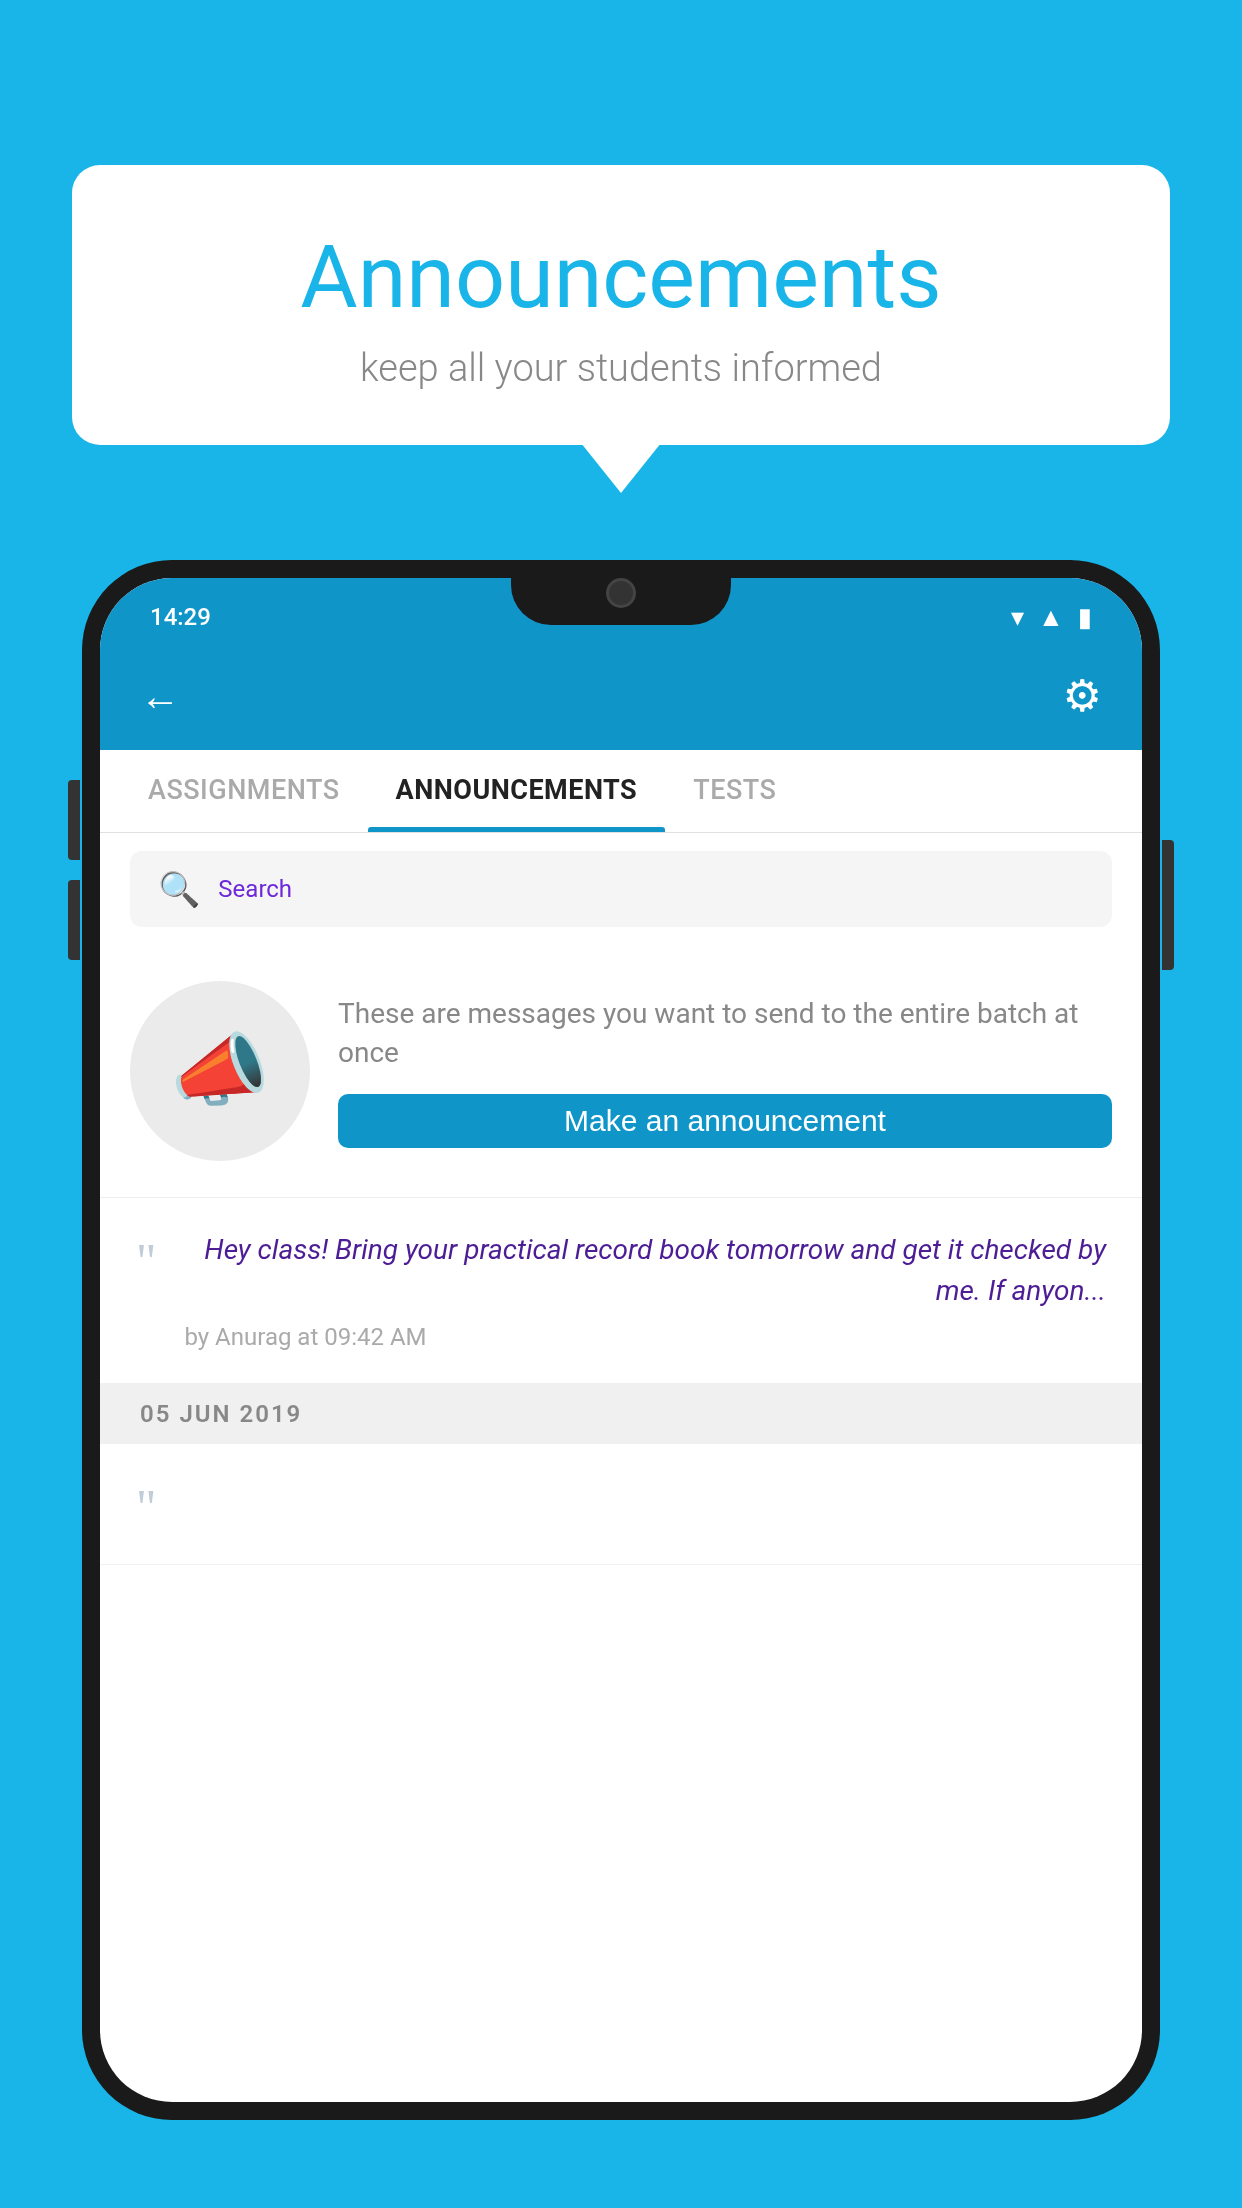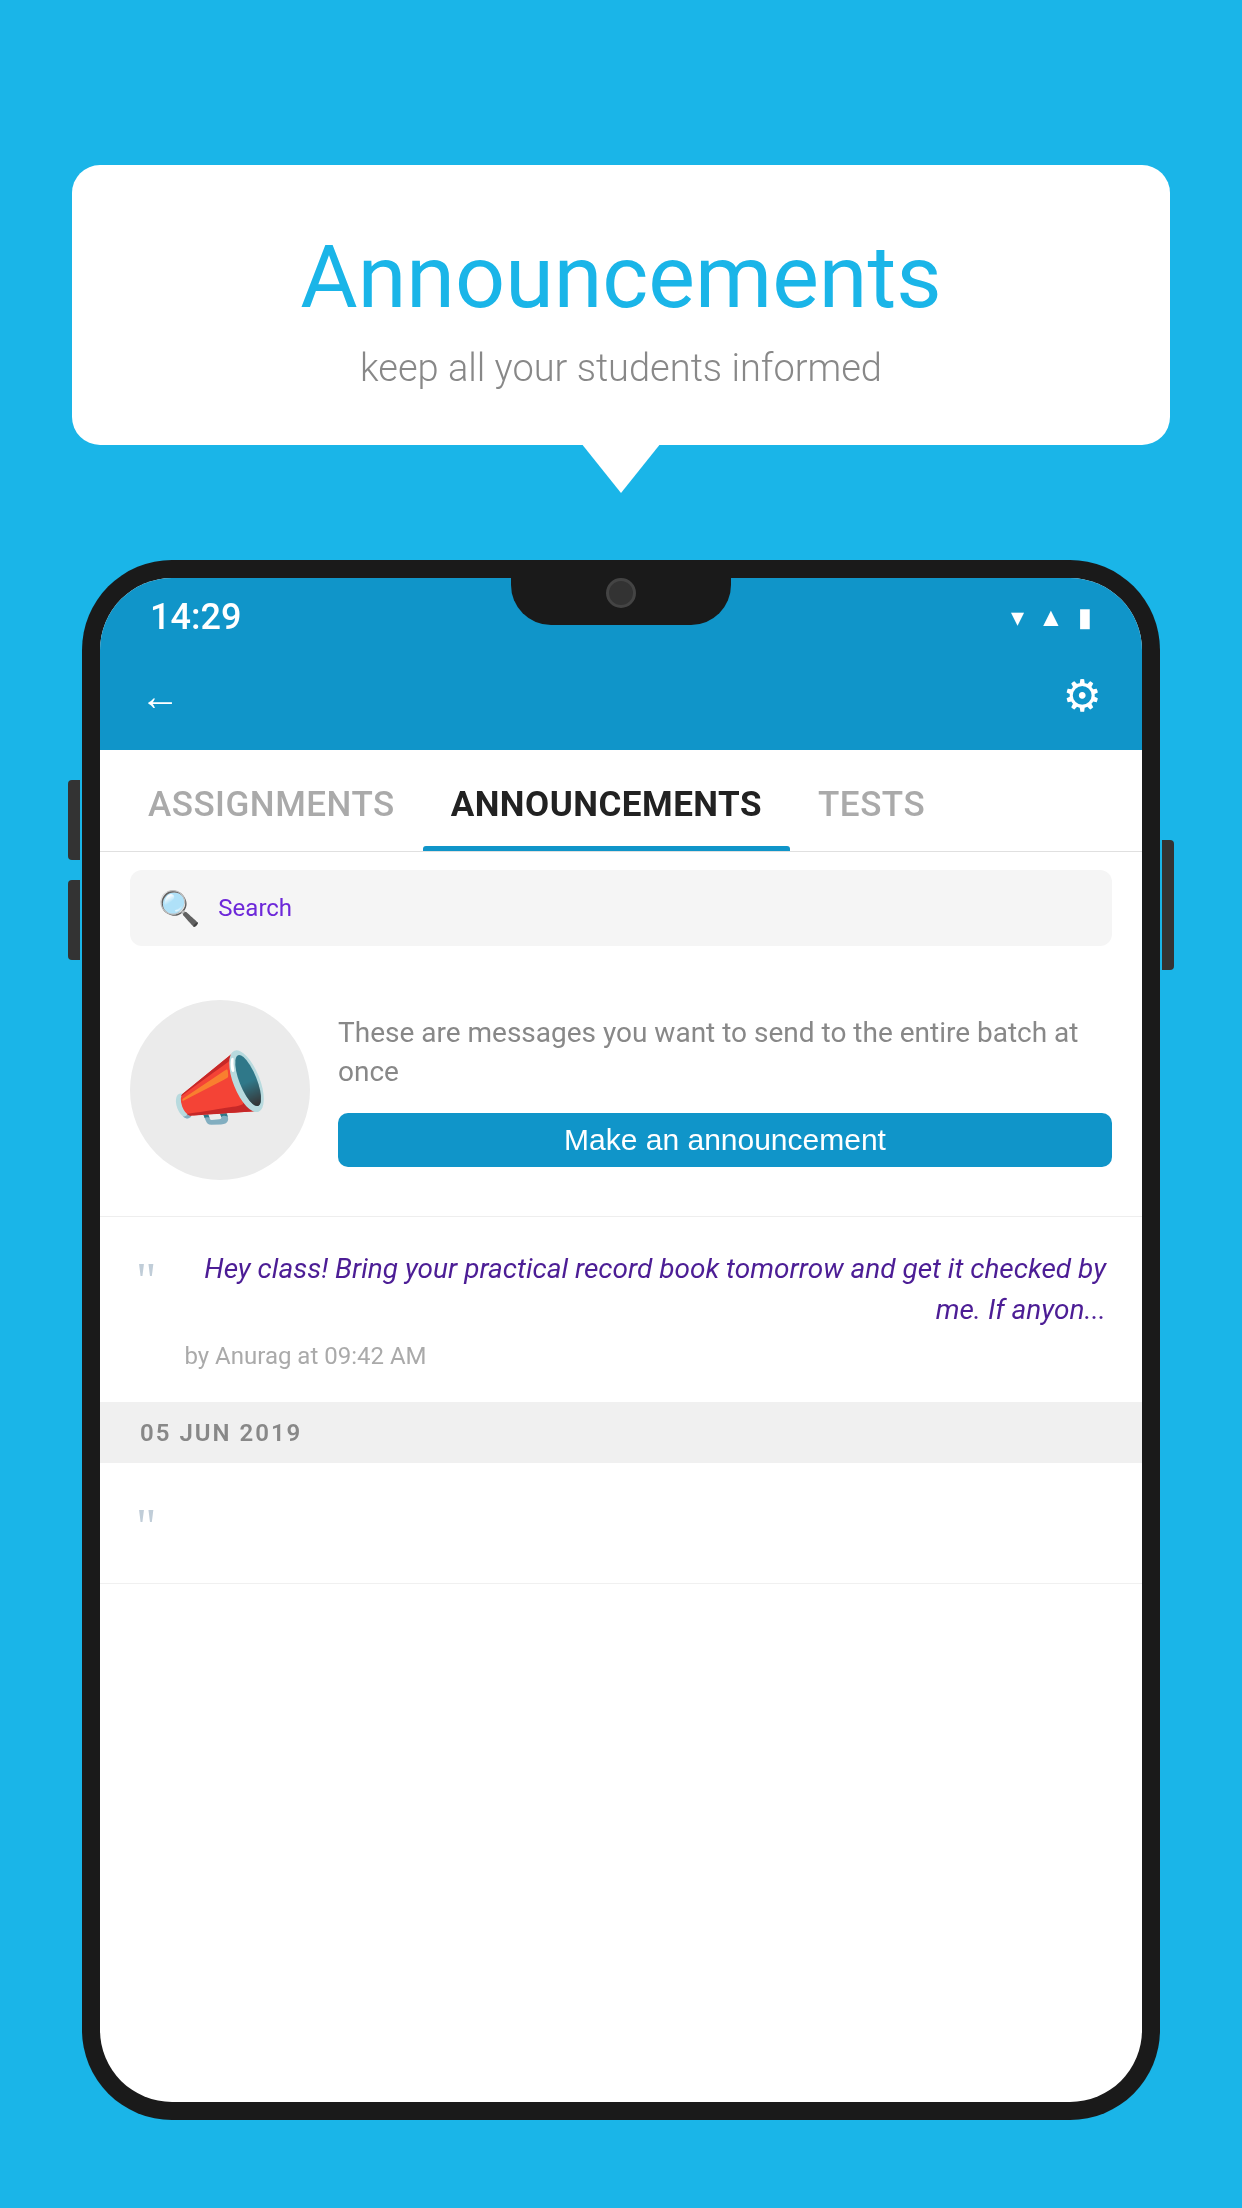--- a/index.html
+++ b/index.html
@@ -114,21 +114,21 @@
       background: #1095c9;
       display: flex;
       justify-content: space-between;
       align-items: center;
       padding: 18px 50px 12px;
       height: 72px;
     }
 
     .status-time {
       color: white;
-      font-size: 36px;
+      font-size: 24px;
       font-weight: 500;
     }
 
     .status-icons {
       display: flex;
       align-items: center;
       gap: 14px;
     }
 
     .status-icon {
@@ -175,22 +175,22 @@
 
     
     .tabs-bar {
       background: white;
       display: flex;
       border-bottom: 1px solid #e0e0e0;
       padding: 0 20px;
     }
 
     .tab-item {
-      padding: 34px 28px 26px;
-      font-size: 35px;
+      padding: 24px 28px 26px;
+      font-size: 27px;
       font-weight: 500;
       color: #aaa;
       letter-spacing: 0.5px;
       position: relative;
       cursor: pointer;
       text-transform: uppercase;
     }
 
     .tab-item.active {
       color: #222;

